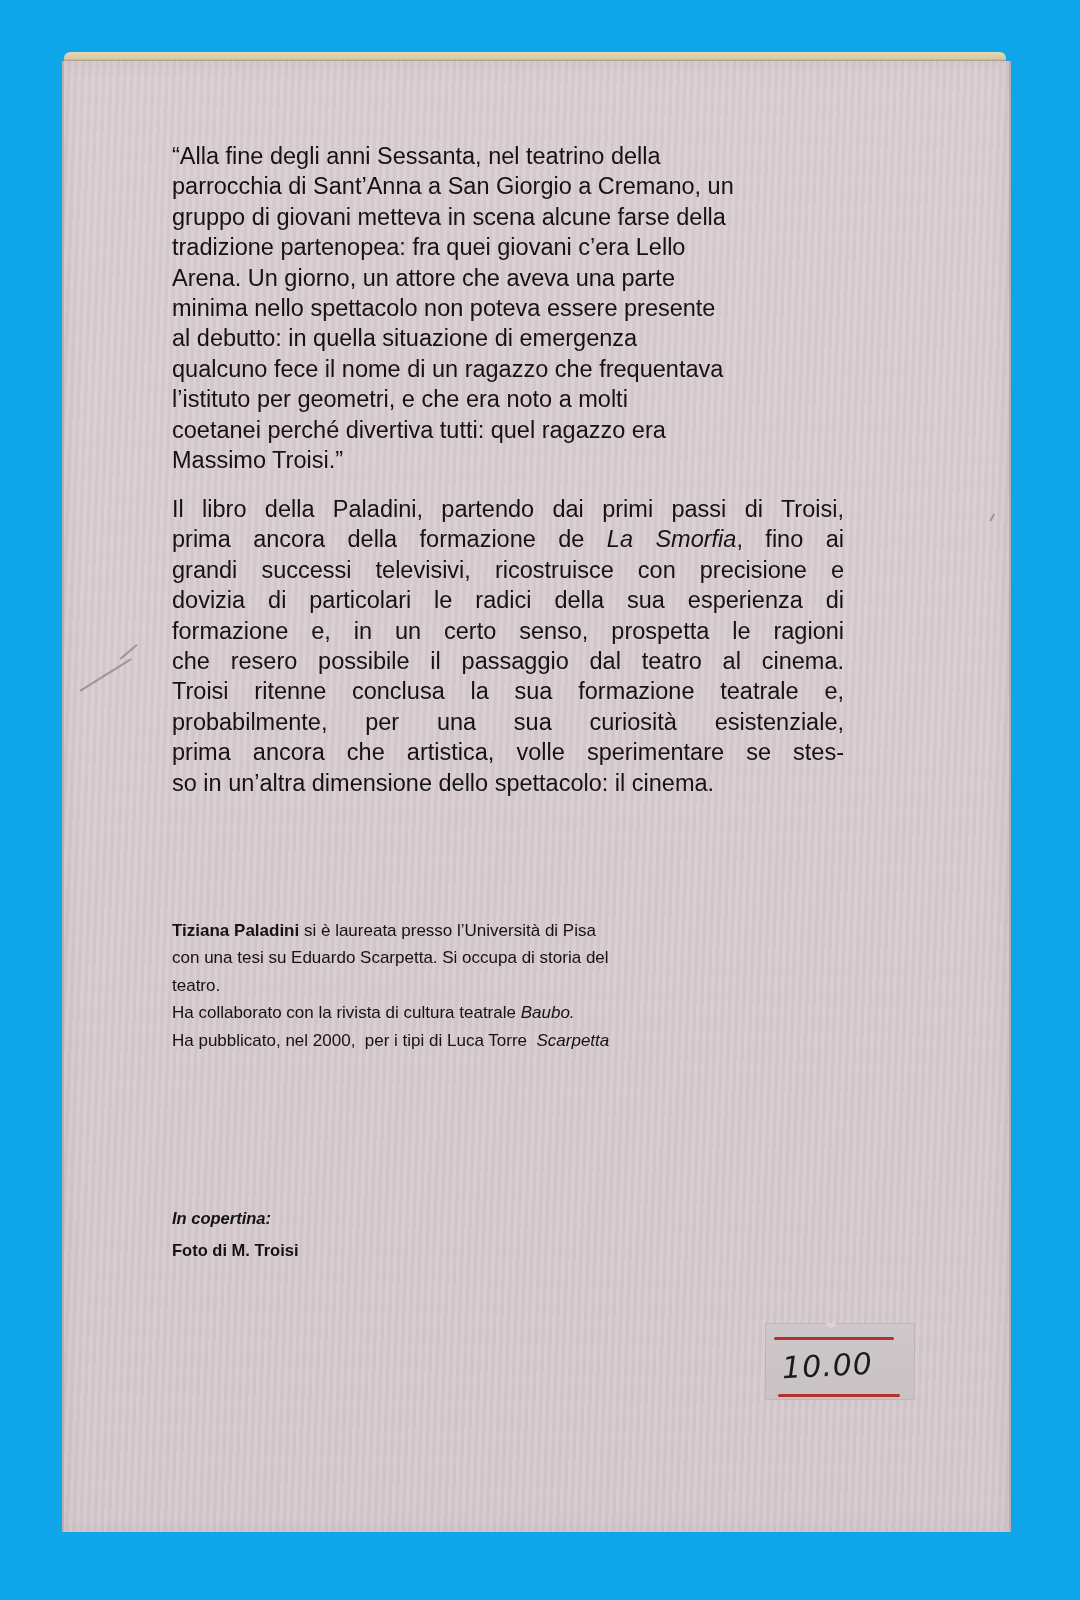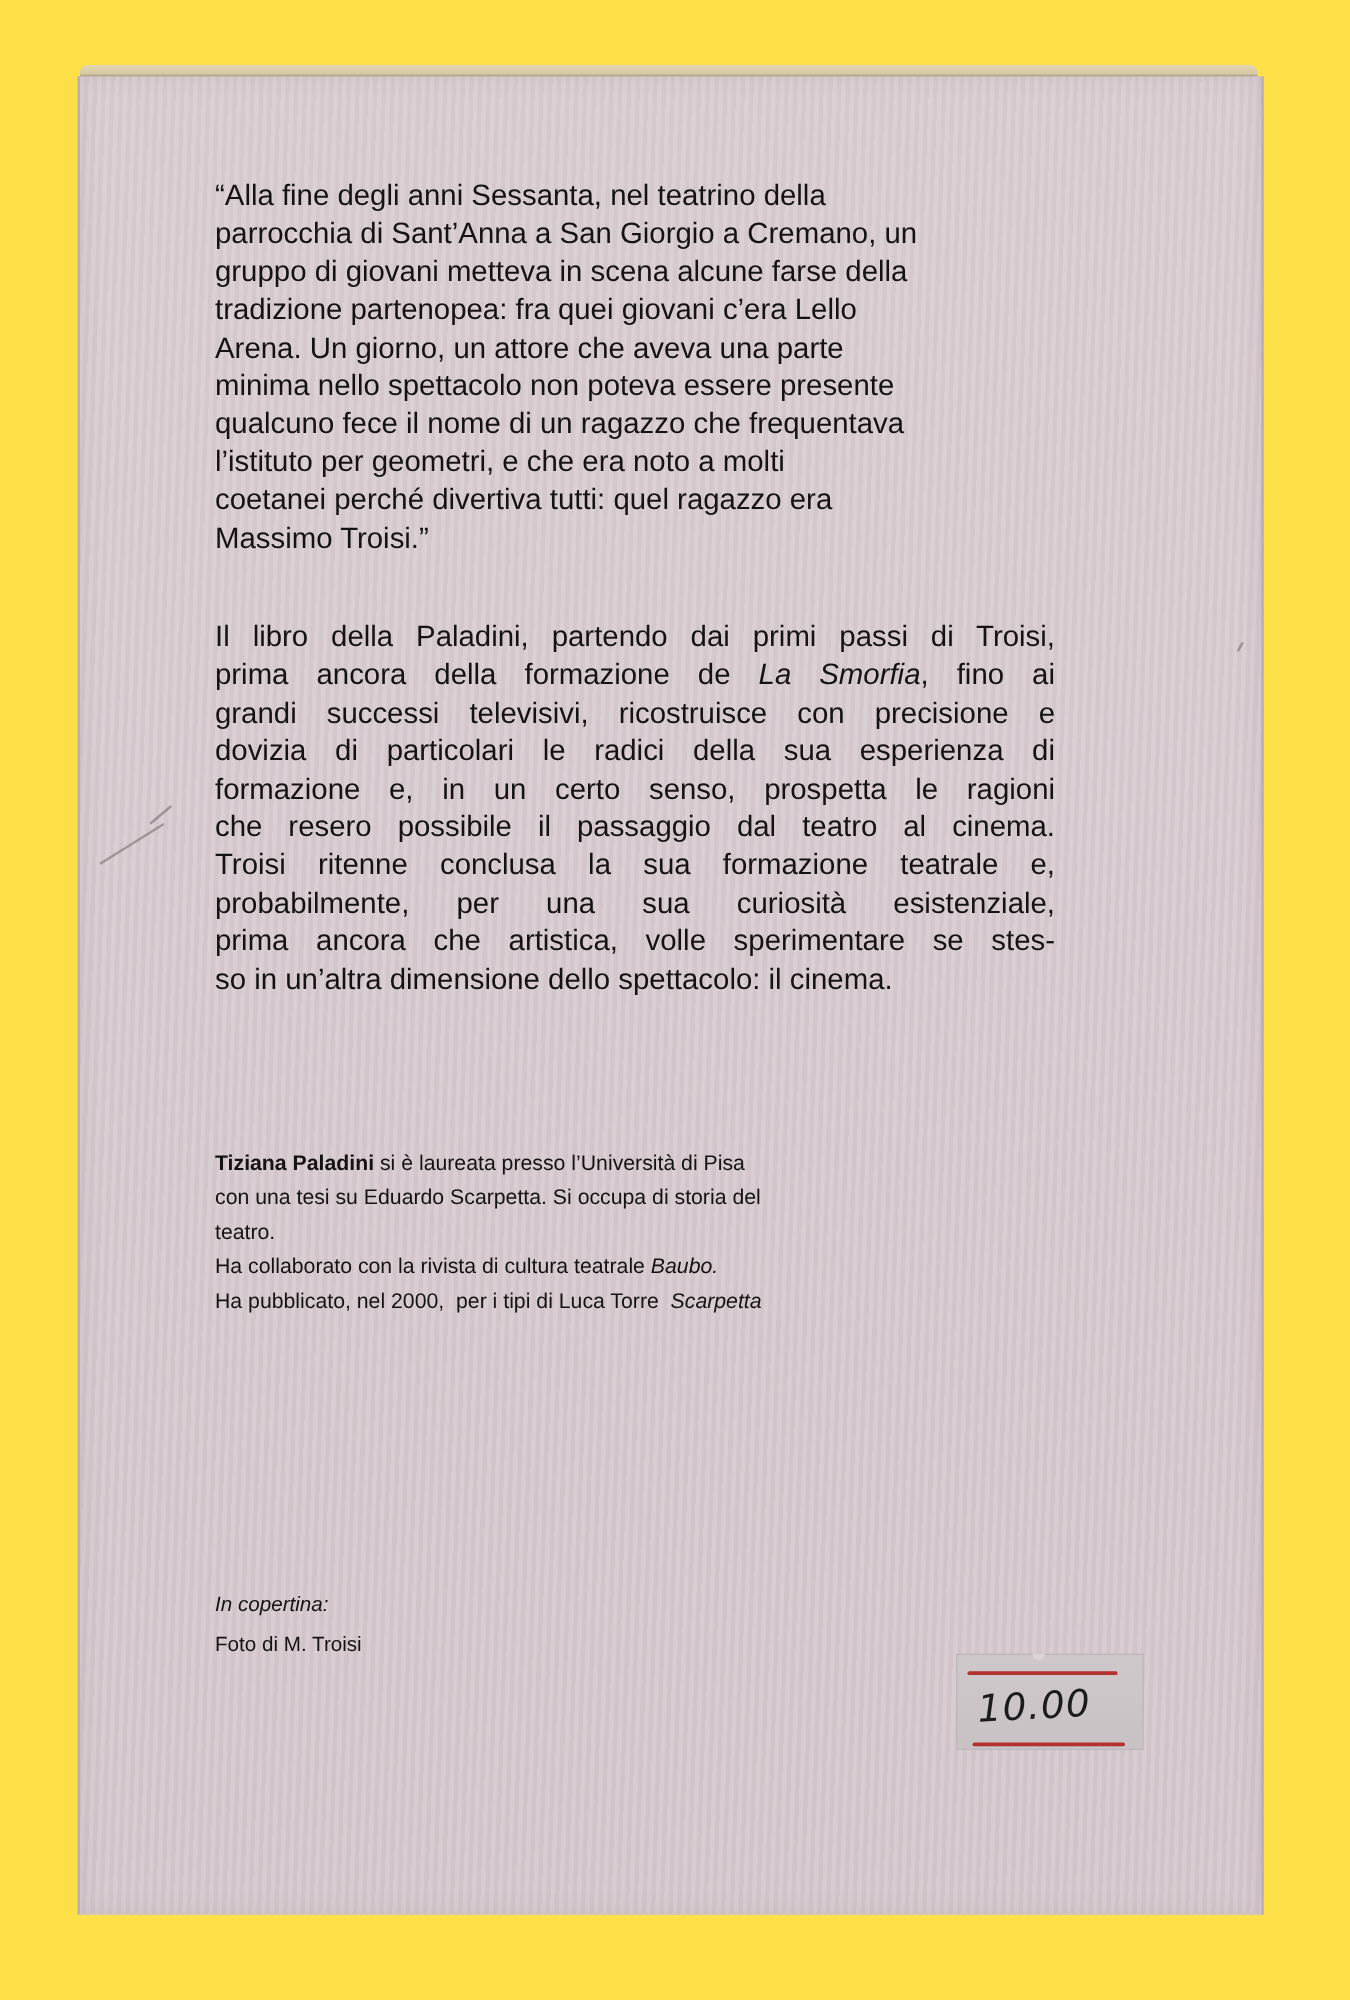--- a/index.html
+++ b/index.html
@@ -7,21 +7,21 @@
       padding: 0;
       width: 1080px;
       height: 1600px;
       background: #fdfdfb;
       overflow: hidden;
     }
     .page {
       position: relative;
       width: 1080px;
       height: 1600px;
-      background: #fde047;
+      background: #0ea5e9;
     }
     .book-top-edge {
       position: absolute;
       left: 64px;
       top: 52px;
       width: 942px;
       height: 10px;
       background: linear-gradient(180deg, #e3d6b4 0%, #d8c9a3 70%, #8c7f6e 100%);
       border-radius: 6px 6px 0 0;
     }
@@ -76,23 +76,24 @@
       width: 700px;
     }
     .bio-block .line {
       display: block;
       white-space: nowrap;
     }
     .bio-block .name {
       font-weight: bold;
     }
     .credits-block {
-      top: 1268px;
+      top: 1202px;
       font-size: 16.5px;
       line-height: 32px;
+      font-weight: bold;
     }
     .credits-block .line {
       display: block;
       white-space: nowrap;
     }
     em {
       font-style: italic;
     }
     .price-sticker {
       position: absolute;
@@ -151,20 +152,21 @@
   <div class="scuff" style="left:120px; top:658px; width:22px; transform:rotate(-40deg);"></div>
   <div class="scuff" style="left:990px; top:520px; width:8px; transform:rotate(-60deg);"></div>
 
   <div class="text-block quote-block">
     <span class="line">“Alla fine degli anni Sessanta, nel teatrino della</span>
     <span class="line">parrocchia di Sant’Anna a San Giorgio a Cremano, un</span>
     <span class="line">gruppo di giovani metteva in scena alcune farse della</span>
     <span class="line">tradizione partenopea: fra quei giovani c’era Lello</span>
     <span class="line">Arena. Un giorno, un attore che aveva una parte</span>
     <span class="line">minima nello spettacolo non poteva essere presente</span>
+    <span class="line">al debutto: in quella situazione di emergenza</span>
     <span class="line">qualcuno fece il nome di un ragazzo che frequentava</span>
     <span class="line">l’istituto per geometri, e che era noto a molti</span>
     <span class="line">coetanei perché divertiva tutti: quel ragazzo era</span>
     <span class="line">Massimo Troisi.”</span>
   </div>
 
   <div class="text-block desc-block">
     <span class="line">Il libro della Paladini, partendo dai primi passi di Troisi,</span>
     <span class="line"><span>prima ancora della formazione de </span><em>La Smorfia</em><span>, fino ai</span></span>
     <span class="line">grandi successi televisivi, ricostruisce con precisione e</span>

